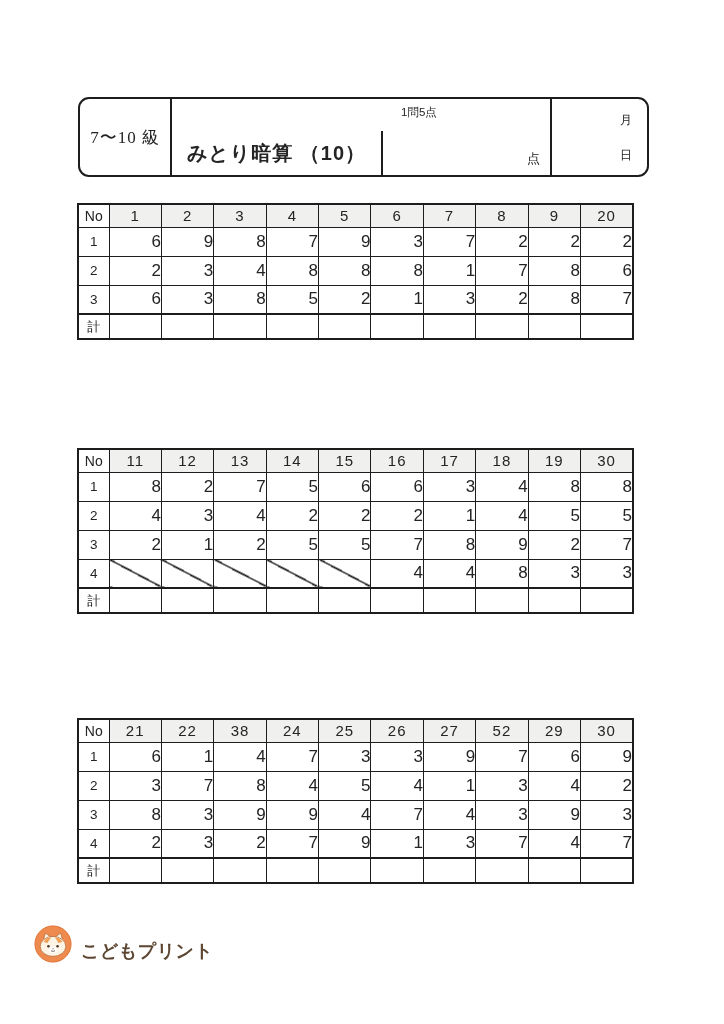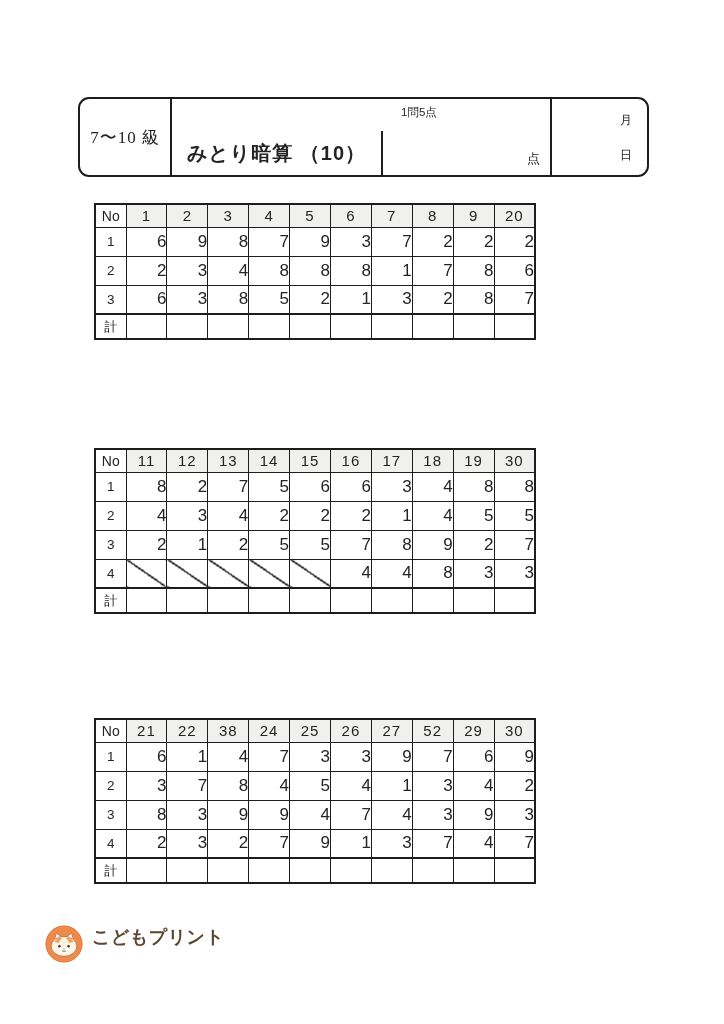--- a/index.html
+++ b/index.html
@@ -34,22 +34,22 @@
   }
   .hcell-score { width:169px; }
   .points-note  { position:absolute; top:6px;  left:18px;  font-size:11.5px; }
   .points-suffix{ position:absolute; bottom:7px; right:10px; font-size:13px; }
   .hcell-date { flex:1; }
   .date-month { position:absolute; top:13px;    right:15px; font-size:12px; }
   .date-day   { position:absolute; bottom:11px; right:15px; font-size:12px; }
 
   
   table.worksheet {
-    position:absolute; left:94px;
-    width:442px;
+    position:absolute; left:77px;
+    width:557px;
     border-collapse:collapse;
     table-layout:fixed;
     border:2px solid #1d1d1d;
   }
   #table-1 { top:203px; }
   #table-2 { top:448px; }
   #table-3 { top:718px; }
 
   table.worksheet th, table.worksheet td {
     border:1px solid #1d1d1d;
@@ -85,22 +85,22 @@
   td.slash {
     background-image:linear-gradient(to top right,
       transparent calc(50% - 0.8px),
       #1d1d1d calc(50% - 0.8px),
       #1d1d1d calc(50% + 0.8px),
       transparent calc(50% + 0.8px));
   }
 
   
   .footer-logo {
-    position:absolute; left:45px; top:925px;
-    display:flex; align-items:flex-start; gap:9px;
+    position:absolute; left:34px; top:925px;
+    display:flex; align-items:flex-end; gap:9px;
   }
   .logo-text {
     font-size:18px; font-weight:bold; color:#5c4632; letter-spacing:0.5px;
   }
 </style>
 </head>
 <body>
 
 <div class="header-box">
   <div class="hcell hcell-level">7〜10 級</div>

